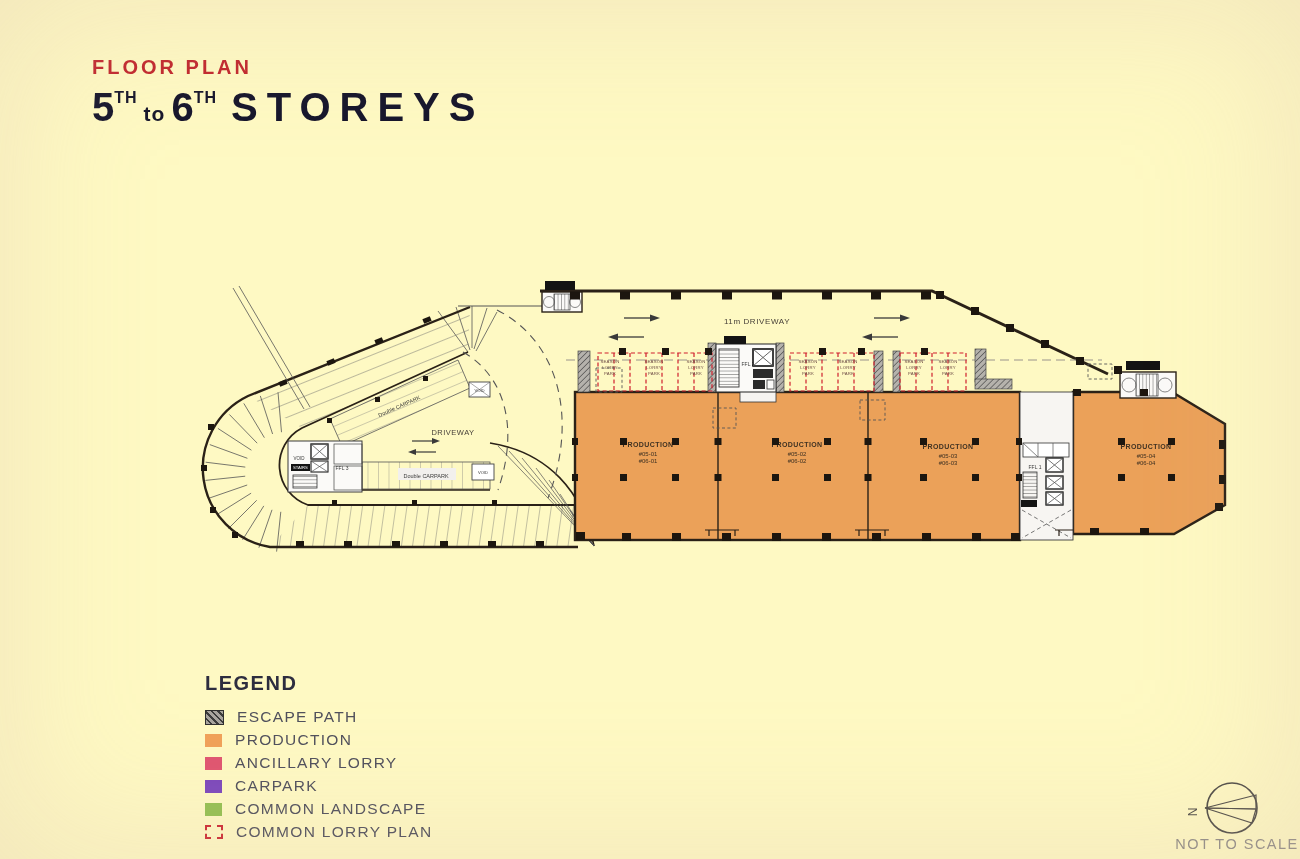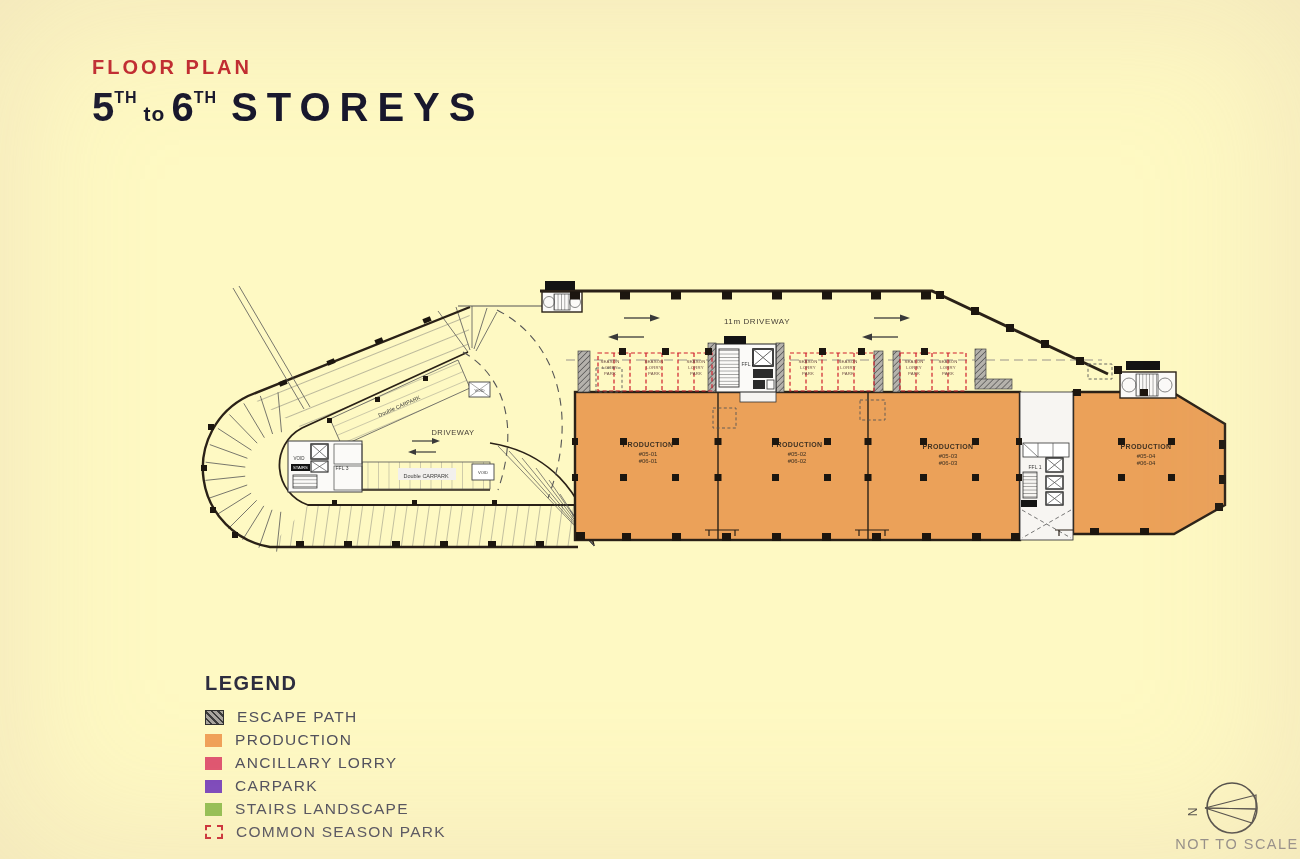--- a/index.html
+++ b/index.html
@@ -416,21 +416,21 @@
     <div class="lg-row">
       <span class="sw" style="background-color: rgb(224, 85, 112);"></span>
       <span class="lg-label">ANCILLARY LORRY</span>
     </div>
     <div class="lg-row">
       <span class="sw" style="background-color: rgb(124, 72, 188);"></span>
       <span class="lg-label">CARPARK</span>
     </div>
     <div class="lg-row">
       <span class="sw" style="background-color: rgb(147, 192, 80);"></span>
-      <span class="lg-label">STAIRS LANDSCAPE</span>
+      <span class="lg-label">COMMON LANDSCAPE</span>
     </div>
     <div class="lg-row">
       <span class="sw sw-dashed" style="border-color: rgb(204, 43, 51);"></span>
-      <span class="lg-label">COMMON SEASON PARK</span>
+      <span class="lg-label">COMMON LORRY PLAN</span>
     </div>
   </div>
 
 </div>
 
 </body></html>

